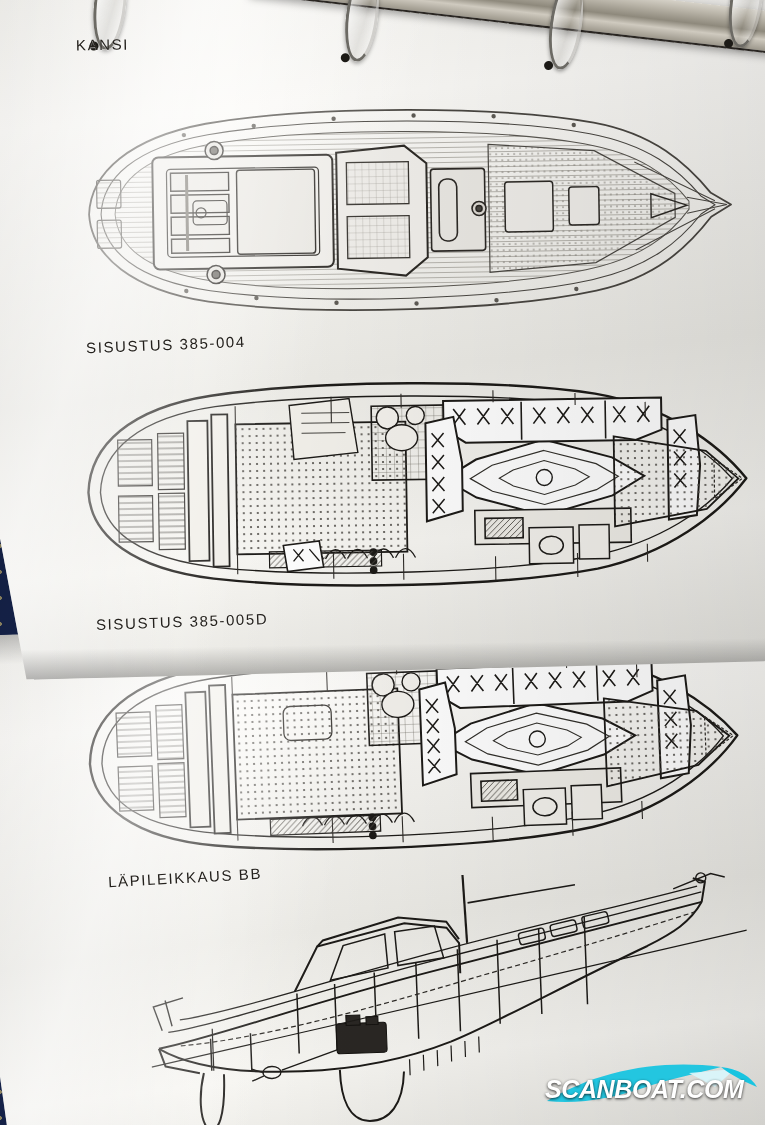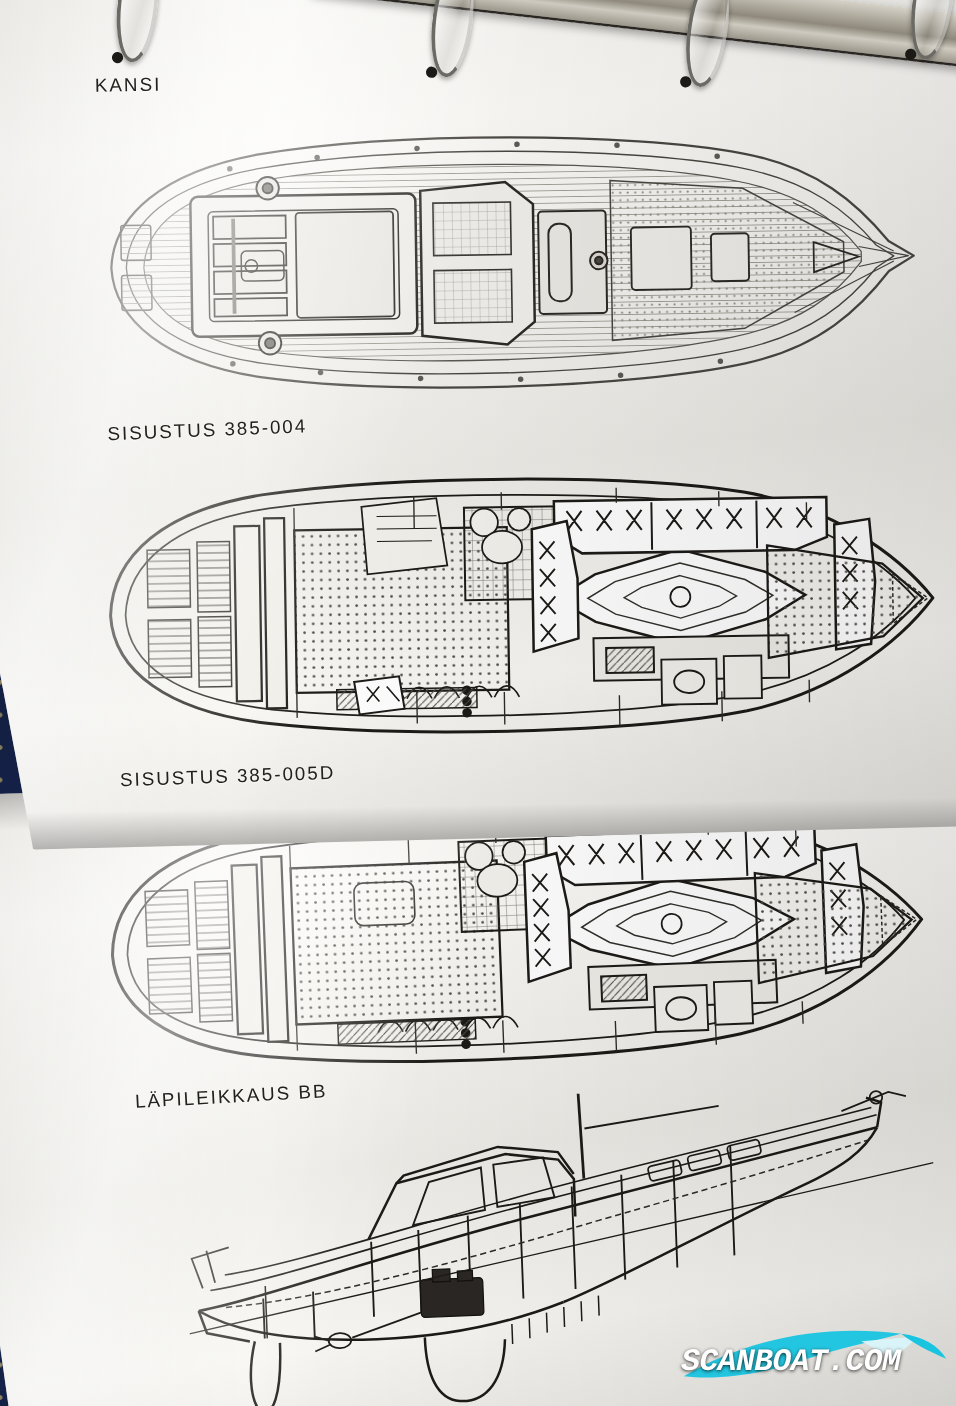--- a/index.html
+++ b/index.html
@@ -104,21 +104,21 @@
   .drawing svg{display:block;width:100%;height:100%;}
 
   
   .watermark{
     position:absolute;
     right:4px;bottom:10px;
     width:222px;height:58px;
   }
   .wm-text{
     position:absolute;left:6px;top:18px;
-    font-family:Liberation Mono, monospace;
+    font-family:Liberation Sans, sans-serif;
     font-weight:bold;font-style:italic;
     font-size:25px;letter-spacing:-.4px;
     color:#ffffff;
     text-shadow:0 1px 3px rgba(0,0,0,.8);
     text-align:center;
   }
   .wm-swoosh{position:absolute;left:0;top:0;width:222px;height:58px;}
 </style>
 </head>
 <body>
@@ -559,21 +559,21 @@
     <div class="sheet-gloss"></div>
     <div class="fold-shadow" style="bottom:0;top:auto;transform:rotate(180deg);"></div>
   </div>
 
   <div class="binder-bar"></div>
   <div class="ring" style="left:94px;top:-42px;transform:rotate(6deg);"></div>
   <div class="ring" style="left:346px;top:-30px;transform:rotate(7deg);"></div>
   <div class="ring" style="left:550px;top:-22px;transform:rotate(8deg);"></div>
   <div class="ring" style="left:730px;top:-44px;transform:rotate(8deg);"></div>
 
-  <div class="label" style="left:76px;top:60px;transform:rotate(-1deg);">KANSI</div>
+  <div class="label" style="left:76px;top:36px;transform:rotate(-1deg);">KANSI</div>
 
   <div class="label" style="left:86px;top:336px;transform:rotate(-2.3deg);">SISUSTUS 385-004</div>
 
   <div class="label" style="left:96px;top:613px;transform:rotate(-2deg);">SISUSTUS 385-005D</div>
 
   <div class="label" style="left:108px;top:869px;transform:rotate(-3.2deg);">LÄPILEIKKAUS BB</div>
 
   <div class="watermark">
     <svg class="wm-swoosh" viewBox="0 0 222 58">
       <path d="M8 44 C58 14 120 2 182 10 C160 16 130 22 104 31 C78 40 40 48 8 44 Z" fill="#18c4e0" opacity=".95"></path>

